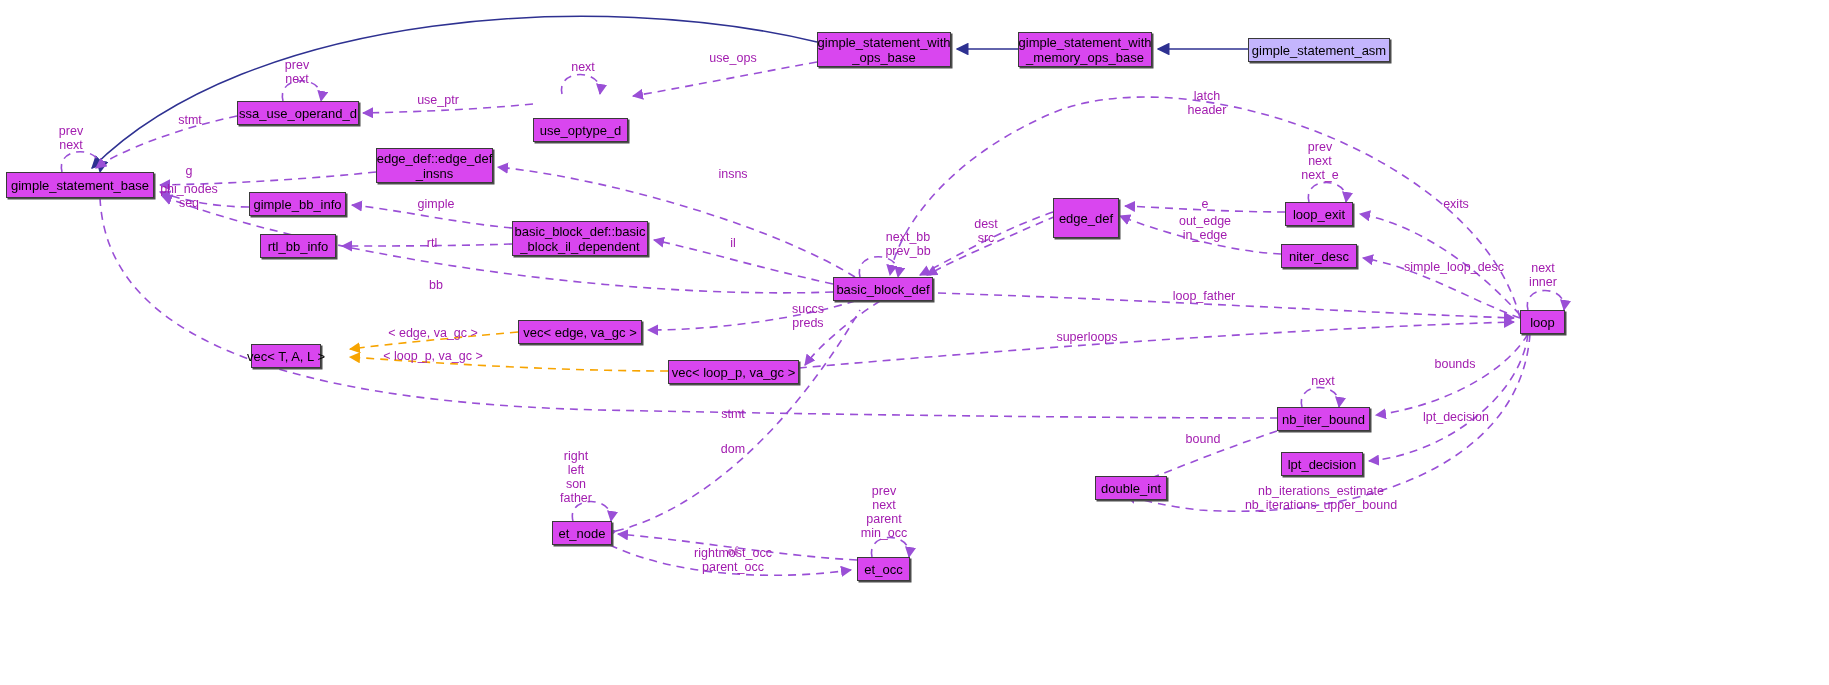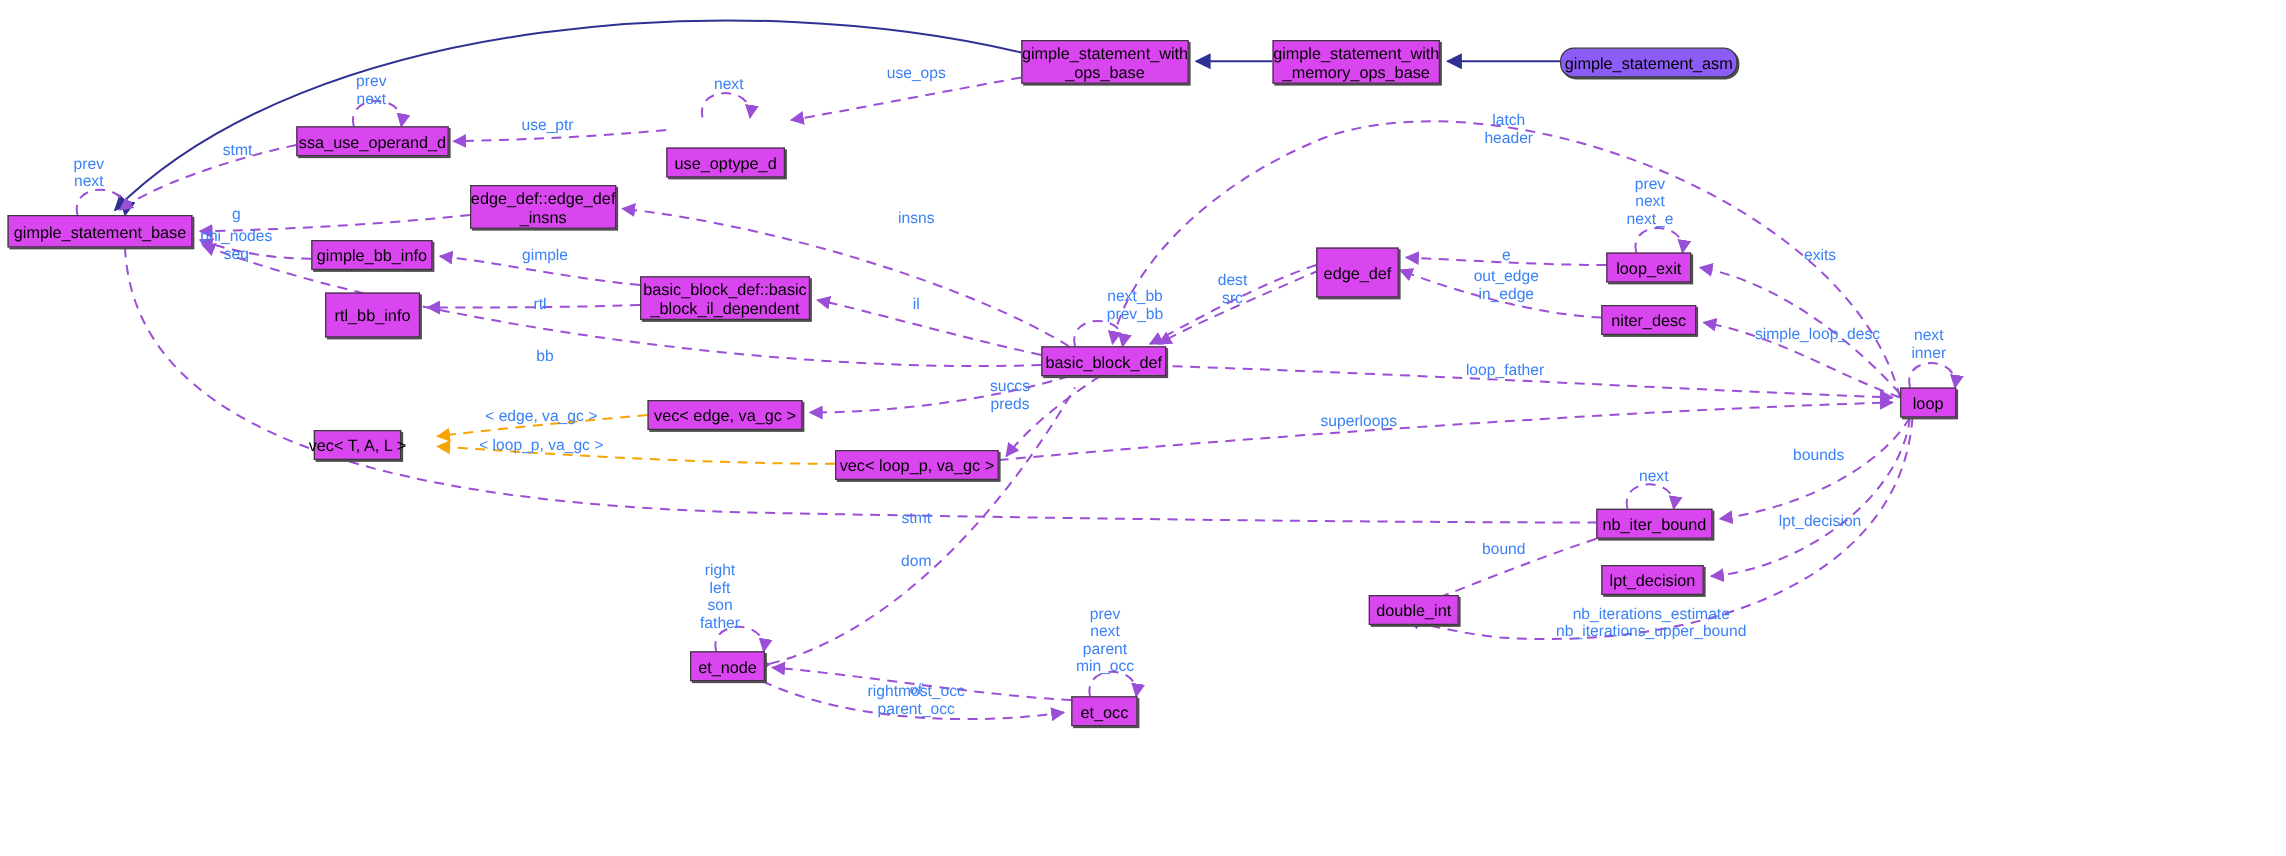--- a/index.html
+++ b/index.html
@@ -31,28 +31,27 @@
     font-size: 13px;
     line-height: 15px;
     text-align: center;
     display: flex;
     align-items: center;
     justify-content: center;
     white-space: pre;
     box-shadow: 1.5px 1.5px 0 0 #4d4d4d;
   }
   .node.highlight {
-    background: #8b5cf6;
-    border-radius: 11px;
+    background: #c4b5fd;
   }
   .edge-label {
     position: absolute;
     font-size: 12.5px;
     line-height: 14px;
-    color: #3b82f6;
+    color: #a21caf;
     white-space: pre;
     text-align: center;
     transform: translateX(-50%);
     pointer-events: none;
   }
 </style>
 </head>
 <body>
 
 <div id="diagram">
@@ -139,21 +138,21 @@
       <div class="node" style="left: 237px; top: 101px; width: 122px; height: 24px;">ssa_use_operand_d</div>
       <div class="node" style="left: 533px; top: 94px; width: 95px; height: 24px; margin-top: 24px;">use_optype_d</div>
       <div class="node" style="left: 817px; top: 32px; width: 134px; height: 35px;">gimple_statement_with
 _ops_base</div>
       <div class="node" style="left: 1018px; top: 32px; width: 134px; height: 35px;">gimple_statement_with
 _memory_ops_base</div>
       <div class="node highlight" style="left: 1248px; top: 38px; width: 142px; height: 24px;">gimple_statement_asm</div>
       <div class="node" style="left: 376px; top: 148px; width: 117px; height: 35px;">edge_def::edge_def
 _insns</div>
       <div class="node" style="left: 249px; top: 192px; width: 97px; height: 24px;">gimple_bb_info</div>
-      <div class="node" style="left: 260px; top: 234px; width: 76px; height: 36px;">rtl_bb_info</div>
+      <div class="node" style="left: 260px; top: 234px; width: 76px; height: 24px;">rtl_bb_info</div>
       <div class="node" style="left: 512px; top: 221px; width: 136px; height: 35px;">basic_block_def::basic
 _block_il_dependent</div>
       <div class="node" style="left: 833px; top: 277px; width: 100px; height: 24px;">basic_block_def</div>
       <div class="node" style="left: 1053px; top: 198px; width: 66px; height: 40px;">edge_def</div>
       <div class="node" style="left: 1285px; top: 202px; width: 68px; height: 24px;">loop_exit</div>
       <div class="node" style="left: 1281px; top: 244px; width: 76px; height: 24px;">niter_desc</div>
       <div class="node" style="left: 1520px; top: 310px; width: 45px; height: 24px;">loop</div>
       <div class="node" style="left: 251px; top: 344px; width: 70px; height: 24px;">vec&lt; T, A, L &gt;</div>
       <div class="node" style="left: 518px; top: 320px; width: 124px; height: 24px;">vec&lt; edge, va_gc &gt;</div>
       <div class="node" style="left: 668px; top: 360px; width: 131px; height: 24px;">vec&lt; loop_p, va_gc &gt;</div>

